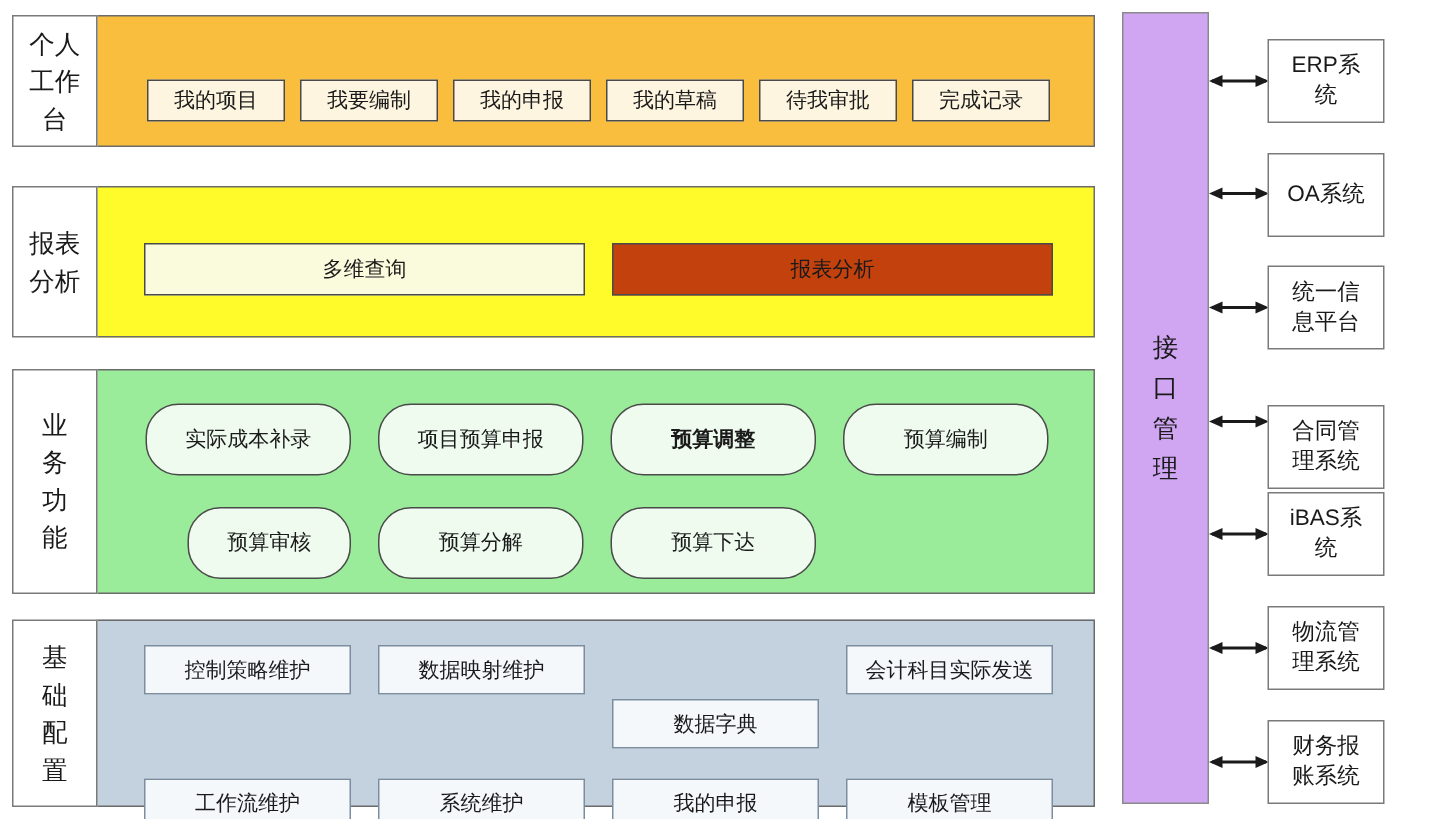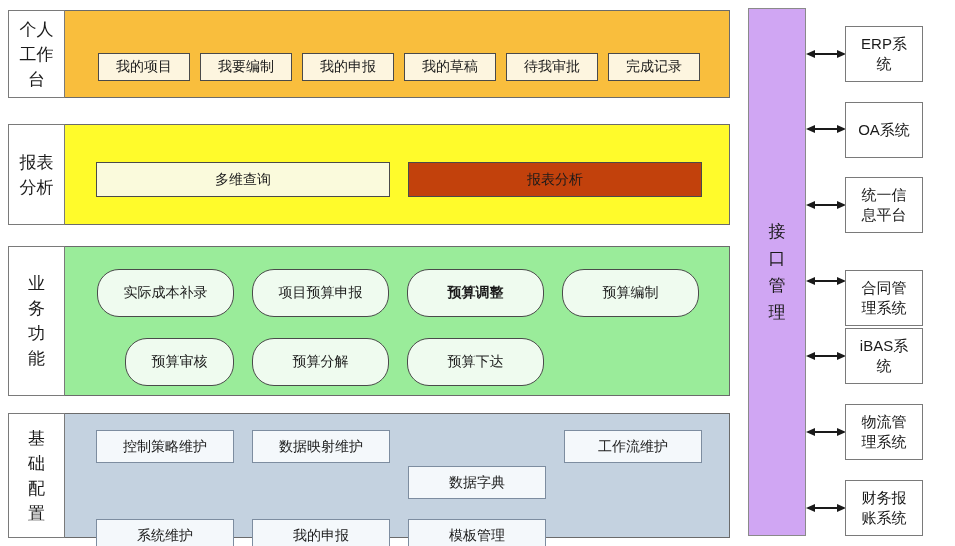--- a/index.html
+++ b/index.html
@@ -124,20 +124,21 @@
   <div class="row" id="row-config">
     <div class="row-label">基
 础
 配
 置</div>
     <div class="band" style="background-color: rgb(196, 210, 224);">
       <div class="btn-grid4">
         <div class="btn" style="background-color: rgb(244, 248, 251);">控制策略维护</div>
         <div class="btn" style="background-color: rgb(244, 248, 251);">数据映射维护</div>
         <div class="btn" style="background-color: rgb(244, 248, 251); margin-top: 36px;">数据字典</div>
+        <div class="btn" style="background-color: rgb(244, 248, 251);">会计科目实际发送</div>
         <div class="btn" style="background-color: rgb(244, 248, 251);">工作流维护</div>
         <div class="btn" style="background-color: rgb(244, 248, 251);">系统维护</div>
         <div class="btn" style="background-color: rgb(244, 248, 251);">我的申报</div>
         <div class="btn" style="background-color: rgb(244, 248, 251);">模板管理</div>
       </div>
     </div>
   </div>
 
   <div id="interface-bar" style="background-color: rgb(208, 166, 243);">接
 口

